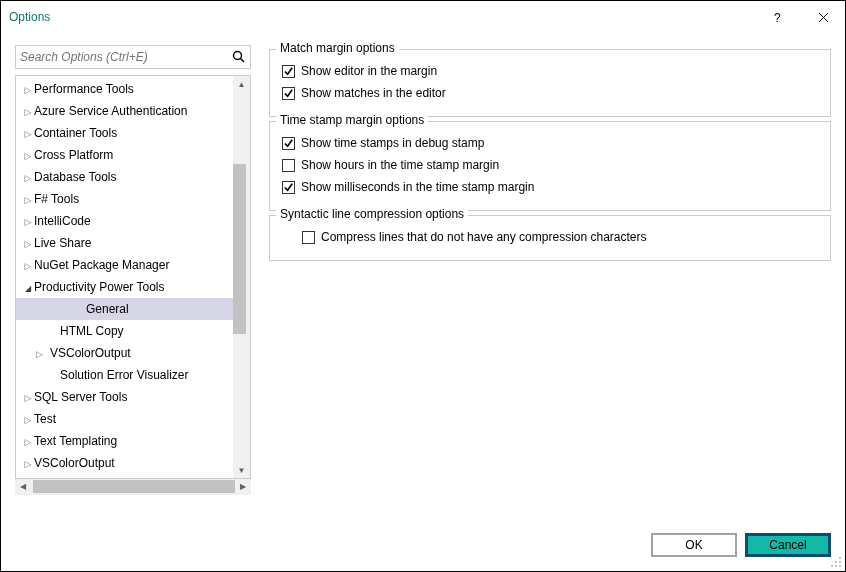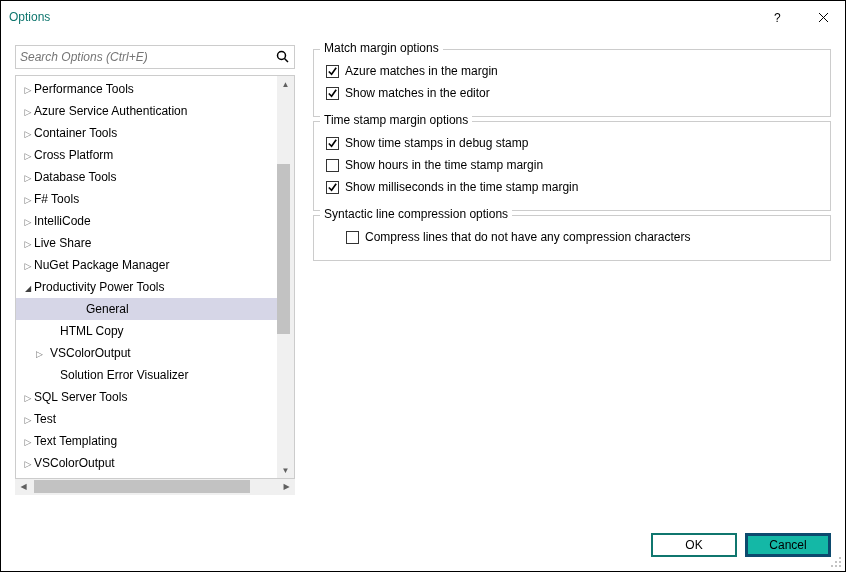--- a/index.html
+++ b/index.html
@@ -1,21 +1,21 @@
 <!DOCTYPE html>
 <html><head>
 <meta charset="utf-8">
 <style>
   * { box-sizing: border-box; margin: 0; padding: 0; font-family: "Segoe UI", Tahoma, sans-serif; font-size: 12px; }
   body { background: #fff; width: 846px; height: 572px; border: 1px solid #000; position: relative; }
   .titlebar { height: 32px; display: flex; align-items: center; padding: 0 0 0 8px; }
   .titlebar .title { flex: 1; color: #0f766e; }
   .tb-btn { width: 44px; height: 32px; display: flex; align-items: center; justify-content: center; cursor: pointer; }
   .main { padding: 12px 14px 0 14px; display: flex; gap: 18px; }
-  .leftcol { width: 280px; display: flex; flex-direction: column; }
+  .leftcol { width: 236px; display: flex; flex-direction: column; }
   .searchwrap { position: relative; border: 1px solid #ccc; height: 24px; display: flex; align-items: center; padding: 0 20px 0 4px; margin-bottom: 6px; }
   .searchwrap input { border: none; outline: none; width: 100%; font-style: italic; color: #666; background: transparent; }
   .search-icon { position: absolute; right: 4px; top: 4px; }
   .tree { border: 1px solid #ccc; height: 404px; overflow: hidden; position: relative; display: flex; }
   .tree-list { flex: 1; padding: 2px 0; overflow: hidden; position: relative; }
   .tree-list .row { height: 22px; display: flex; align-items: center; padding-left: 6px; white-space: nowrap; cursor: default; }
   .tree-list .row.selected { background: #d6d6e7; padding-left: 32px; }
   .caret { width: 12px; display: inline-block; text-align: center; color: #555; }
   .caret.right::before { content: "▷"; font-size: 9px; color: #777; }
   .caret.down::before { content: "◢"; font-size: 8px; color: #404040; }
@@ -37,21 +37,21 @@
   .checkbox svg { display: none; width: 11px; height: 11px; }
   .chk-label {}
   .group.syntactic { padding-top: 10px; position: relative; padding-left: 32px; }
   .chk-hit.highlighted { position: relative; }
   .chk-hit.highlighted::after {
     content: ""; position: absolute; left: -6px; top: -5px; right: -6px; bottom: -5px;
     border: 3px solid #000; pointer-events: none;
   }
   .buttons { position: absolute; bottom: 14px; right: 14px; display: flex; gap: 8px; }
   .btn { min-width: 86px; height: 24px; border: 3px solid #0c4a6e; background: #14b8a6; display: inline-flex; align-items: center; justify-content: center; cursor: pointer; }
-  .btn.primary { border: 2px solid #0f766e; background: #fff; }
+  .btn.primary { border: 2px solid #a3a3a3; background: #fff; }
   .resize-grip { position: absolute; bottom: 2px; right: 2px; width: 14px; height: 14px; opacity: .5; }
   .resize-grip svg { width: 14px; height: 14px; }
 </style>
 </head>
 <body>
 
 <div class="titlebar">
   <span class="title">Options</span>
   <div class="tb-btn">
     <svg width="12" height="16" viewBox="0 0 12 16">
@@ -172,21 +172,21 @@
     <div class="group">
       <span class="group-title">Match margin options</span>
       <div id="match-items">
           <div class="chk-row">
             <span class="chk-hit checked">
               <span class="checkbox">
                 <svg viewBox="0 0 12 12">
                   <polyline points="2,6 5,9 10,2" fill="none" stroke="#000" stroke-width="1.8"></polyline>
                 </svg>
               </span>
-              <span class="chk-label">Azure matches in the margin</span>
+              <span class="chk-label">Show editor in the margin</span>
             </span>
           </div>
           <div class="chk-row">
             <span class="chk-hit checked">
               <span class="checkbox">
                 <svg viewBox="0 0 12 12">
                   <polyline points="2,6 5,9 10,2" fill="none" stroke="#000" stroke-width="1.8"></polyline>
                 </svg>
               </span>
               <span class="chk-label">Show matches in the editor</span>

